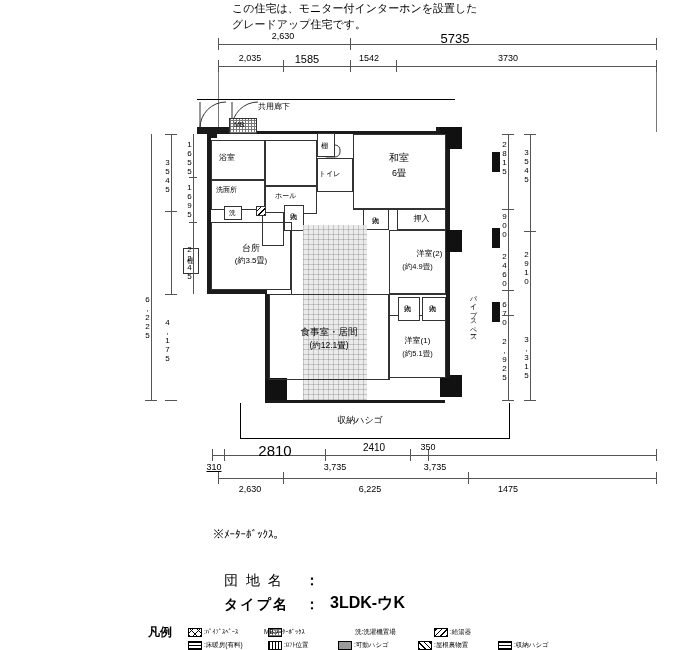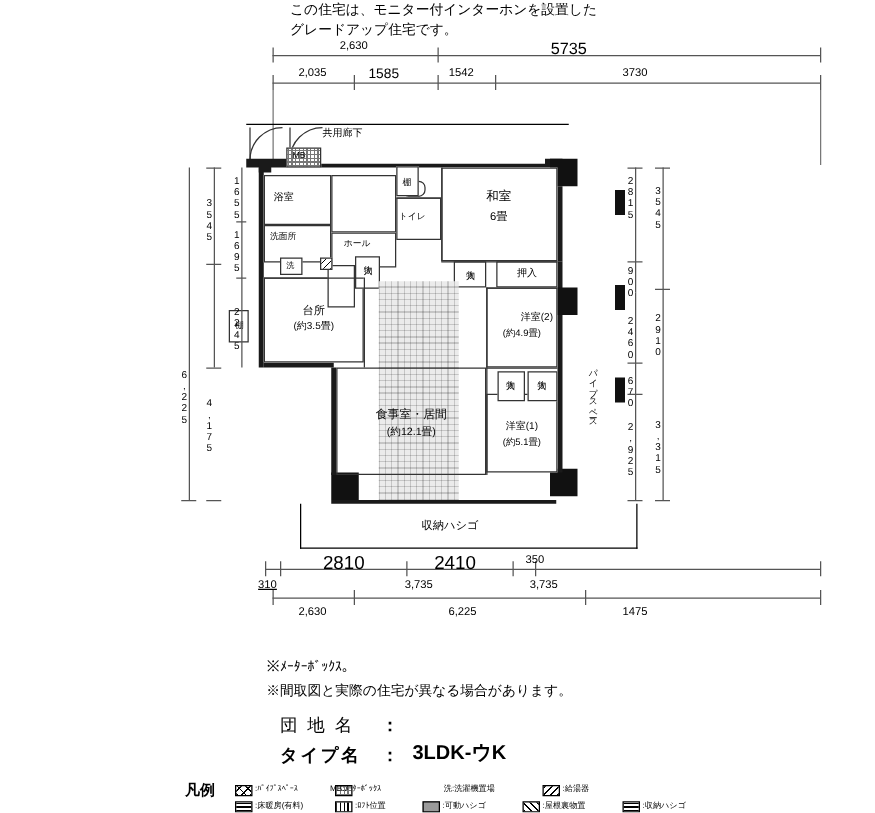--- a/index.html
+++ b/index.html
@@ -242,36 +242,35 @@
 
   <div class="dim" style="left:212px;top:455px;width:444px;"></div>
   <div class="dimv" style="left:212px;top:449px;height:12px;"></div>
   <div class="dimv" style="left:224px;top:449px;height:12px;"></div>
   <div class="dimv" style="left:325px;top:449px;height:12px;"></div>
   <div class="dimv" style="left:410px;top:449px;height:12px;"></div>
   <div class="dimv" style="left:428px;top:449px;height:12px;"></div>
   <div class="dimv" style="left:656px;top:449px;height:12px;"></div>
   <div class="c" style="left:196px;top:462px;width:36px;font-size:9px;text-decoration:underline;">310</div>
   <div class="c" style="left:232px;top:442px;width:86px;font-size:15px;">2810</div>
-  <div class="c" style="left:322px;top:442px;width:84px;font-size:15px;">2410</div>
+  <div class="c" style="left:332px;top:442px;width:84px;font-size:10px;">2410</div>
   <div class="c" style="left:400px;top:442px;width:56px;font-size:9px;">350</div>
   <div class="c" style="left:296px;top:462px;width:78px;font-size:9px;">3,735</div>
   <div class="c" style="left:396px;top:462px;width:78px;font-size:9px;">3,735</div>
 
   <div class="dim" style="left:218px;top:478px;width:438px;"></div>
   <div class="dimv" style="left:218px;top:472px;height:12px;"></div>
   <div class="dimv" style="left:283px;top:472px;height:12px;"></div>
   <div class="dimv" style="left:468px;top:472px;height:12px;"></div>
   <div class="dimv" style="left:656px;top:472px;height:12px;"></div>
   <div class="c" style="left:210px;top:484px;width:80px;font-size:9px;">2,630</div>
   <div class="c" style="left:330px;top:484px;width:80px;font-size:9px;">6,225</div>
   <div class="c" style="left:470px;top:484px;width:76px;font-size:9px;">1475</div>
 
   <div class="t" style="left:213px;top:528px;font-size:11px;">※ﾒｰﾀｰﾎﾞｯｸｽ。</div>
-  <div class="t" style="left:213px;top:547px;font-size:11px;">※間取図と実際の住宅が異なる場合があります。</div>
 
   <div class="t" style="left:224px;top:572px;font-size:14px;font-weight:normal;letter-spacing:2px;">団 地 名</div>
   <div class="t" style="left:305px;top:572px;font-size:14px;font-weight:bold;">：</div>
   <div class="t" style="left:224px;top:596px;font-size:14px;font-weight:bold;letter-spacing:2px;">タイプ名</div>
   <div class="t" style="left:305px;top:596px;font-size:14px;font-weight:bold;">：</div>
   <div class="t" style="left:330px;top:594px;font-size:16px;font-weight:bold;">3LDK-ウK</div>
 
   <div class="t" style="left:148px;top:626px;font-size:12px;font-weight:bold;">凡例</div>
 
   <div class="legendbox xpat" style="left:188px;top:628px;width:14px;height:9px;"></div>

